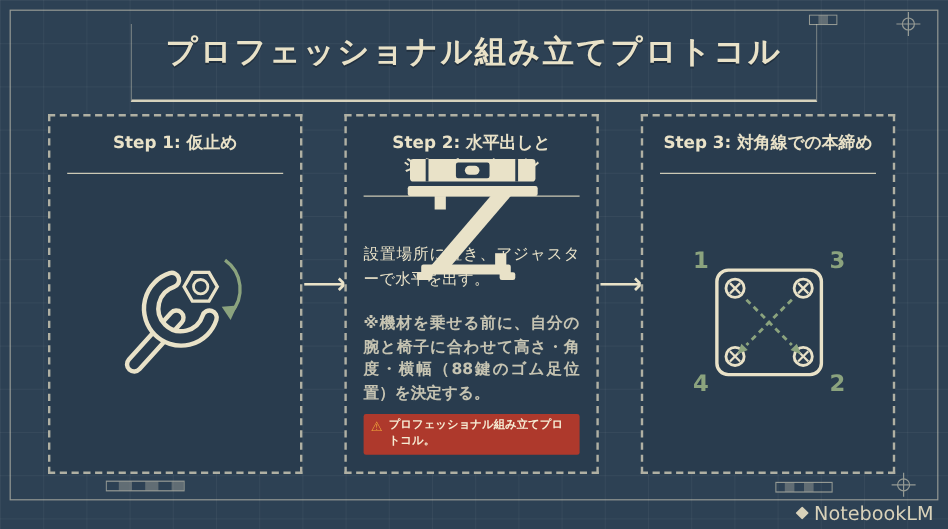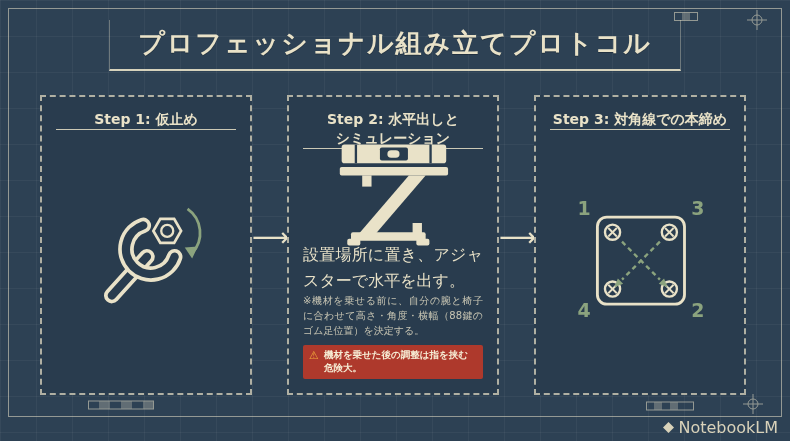--- a/index.html
+++ b/index.html
@@ -13,42 +13,42 @@
     font-family:"DejaVu Sans", sans-serif;
     color:#e9e2c8;
   }
   .frame{
     position:absolute;left:8px;top:8px;right:8px;bottom:24px;
     border:1px solid rgba(233,226,200,.55);
   }
   .title-wrap{position:absolute;top:20px;left:0;right:0;text-align:center;}
   .title{
     display:inline-block;font-size:26px;font-weight:bold;letter-spacing:2px;
-    padding:6px 28px 8px;
+    padding:6px 28px 22px;
     border-bottom:2px solid rgba(233,226,200,.9);
     border-left:1px solid rgba(233,226,200,.35);
     border-right:1px solid rgba(233,226,200,.35);
     text-shadow:0 1px 0 rgba(0,0,0,.25);
   }
   .panel{
     position:absolute;top:95px;height:300px;width:212px;box-sizing:border-box;
     border:2px dashed rgba(233,226,200,.7);
     background:#293c4e;
     padding:13px 14px 14px;
     display:flex;flex-direction:column;
   }
   .p1{left:40px}.p2{left:287px}.p3{left:534px}
   .panel-heading{
     font-size:14px;font-weight:bold;text-align:center;line-height:1.35;
-    padding-bottom:0;border-bottom:1px solid rgba(233,226,200,.85);
+    padding-bottom:15px;border-bottom:1px solid rgba(233,226,200,.85);
     white-space:pre-line;
   }
   .icon-area{flex:1;display:flex;align-items:center;justify-content:center;min-height:0;}
-  .body-text{font-size:16px;line-height:1.6;text-align:justify;}
-  .note-text{font-size:10px;line-height:1.5;color:rgba(233,226,200,.82);margin-top:0;text-align:justify;}
+  .body-text{font-size:13px;line-height:1.6;text-align:justify;}
+  .note-text{font-size:13px;line-height:1.5;color:rgba(233,226,200,.82);margin-top:16px;text-align:justify;font-weight:bold;}
   .warning{
     margin-top:7px;background:#ae392c;border-radius:2px;padding:4px 6px;
     display:flex;align-items:flex-start;gap:5px;
     font-size:9.5px;font-weight:bold;color:#f6ecd4;line-height:1.35;
   }
   .warning .w-icon{color:#f2a93b;font-size:11px;line-height:1.2;}
   .flow-arrow{
     position:absolute;top:222px;width:35px;text-align:center;
     font-size:26px;color:#e9e2c8;
   }
@@ -135,21 +135,21 @@
         <rect x="106" y="90" width="10" height="12" fill="#e9e2c8"></rect>
         <rect x="40" y="100" width="80" height="9" rx="2" fill="#e9e2c8"></rect>
         <rect x="36" y="107" width="14" height="7" rx="2" fill="#e9e2c8"></rect>
         <rect x="110" y="107" width="14" height="7" rx="2" fill="#e9e2c8"></rect>
       </svg>
     </div>
     <div class="body-text">設置場所に置き、アジャスターで水平を出す。</div>
     <div class="note-text">※機材を乗せる前に、自分の腕と椅子に合わせて高さ・角度・横幅（88鍵のゴム足位置）を決定する。</div>
     <div class="warning">
       <span class="w-icon">⚠</span>
-      <span>機材を乗せた後の調整は指を挟む危険大。</span>
+      <span>プロフェッショナル組み立てプロトコル。</span>
     </div>
   </div>
 
   <div class="flow-arrow fa2">⟶</div>
 
   <div class="panel p3">
     <div class="panel-heading">Step 3: 対角線での本締め</div>
     <div class="icon-area">
       <svg width="142" height="142" viewBox="0 0 150 150">
         <rect x="30" y="36" width="92" height="92" rx="10" fill="none" stroke="#e9e2c8" stroke-width="3"></rect>

